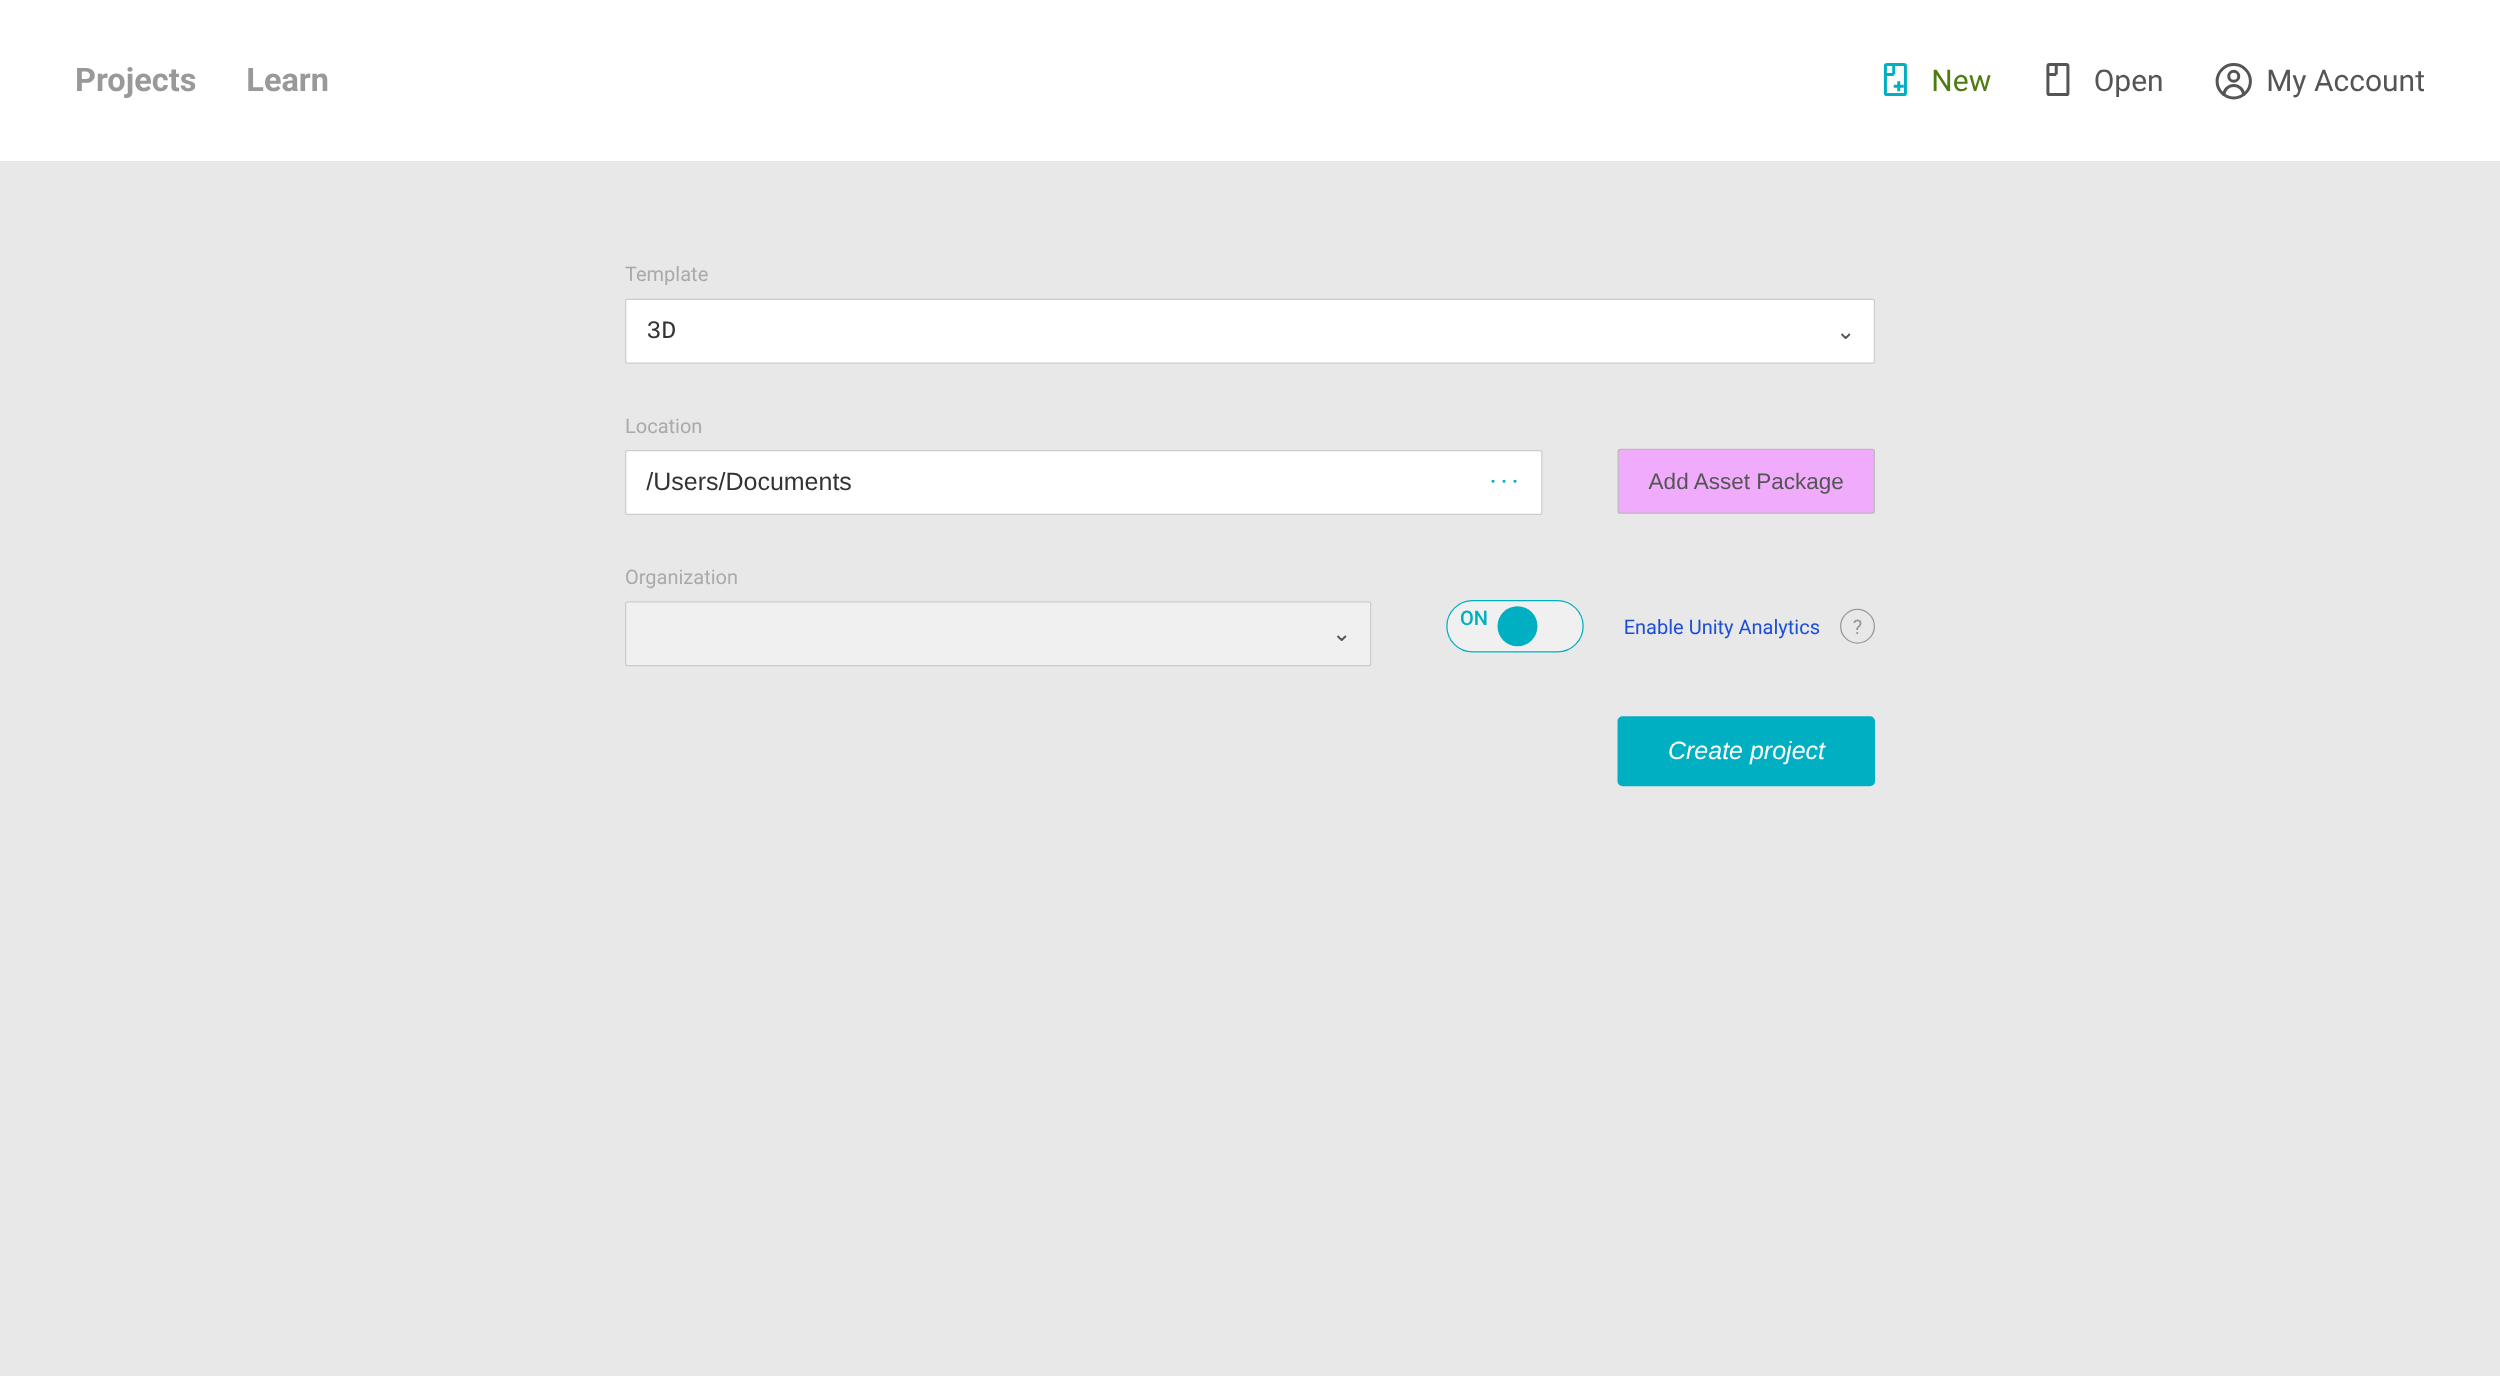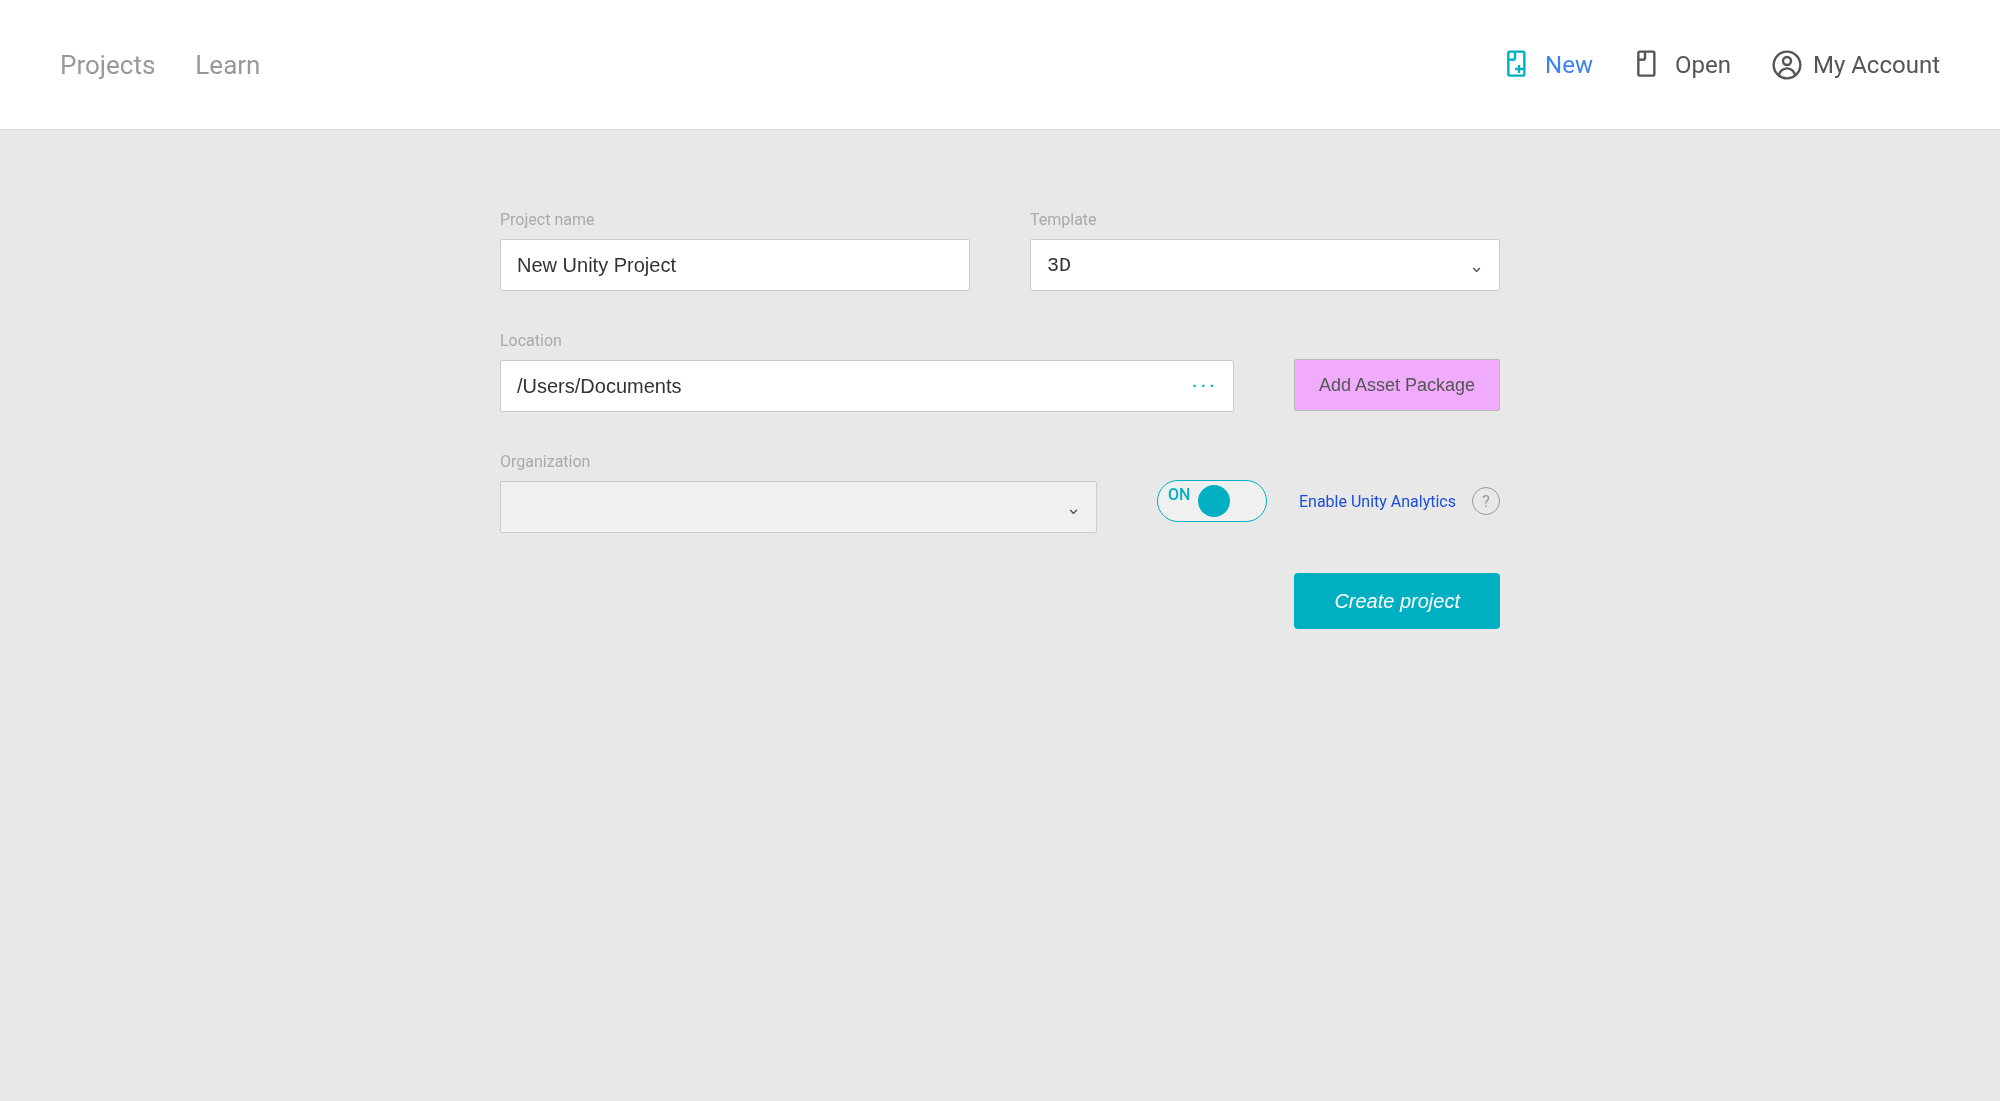--- a/index.html
+++ b/index.html
@@ -25,41 +25,41 @@
       display: flex;
       align-items: center;
       gap: 40px;
       flex: 1;
     }
 
     .nav-item {
       font-size: 26px;
       color: #999;
       cursor: pointer;
-      font-weight: 400;
+      font-weight: 700;
     }
 
     .header-actions {
       display: flex;
       align-items: center;
       gap: 40px;
     }
 
     .header-action-btn {
       display: flex;
       align-items: center;
       gap: 10px;
       font-size: 24px;
       color: #555;
       cursor: pointer;
       text-decoration: none;
     }
 
     .header-action-btn.active {
-      color: #3b82f6;
+      color: #4d7c0f;
     }
 
     .action-icon {
       width: 32px;
       height: 32px;
       display: flex;
       align-items: center;
       justify-content: center;
     }
 
@@ -309,24 +309,20 @@
       <span>My Account</span>
     </div>
   </div>
 </header>
 
 <main class="main">
   <div class="form-container">
 
     <div class="form-row">
       <div class="form-group">
-        <label class="form-label">Project name</label>
-        <input class="form-input" type="text" value="New Unity Project" style="">
-      </div>
-      <div class="form-group">
         <label class="form-label">Template</label>
         <div class="select-wrapper">
           <select class="template-select">
             <option>3D</option>
             <option>2D</option>
             <option>High Definition RP</option>
             <option>Lightweight RP</option>
           </select>
           <span class="select-chevron">⌄</span>
         </div>

